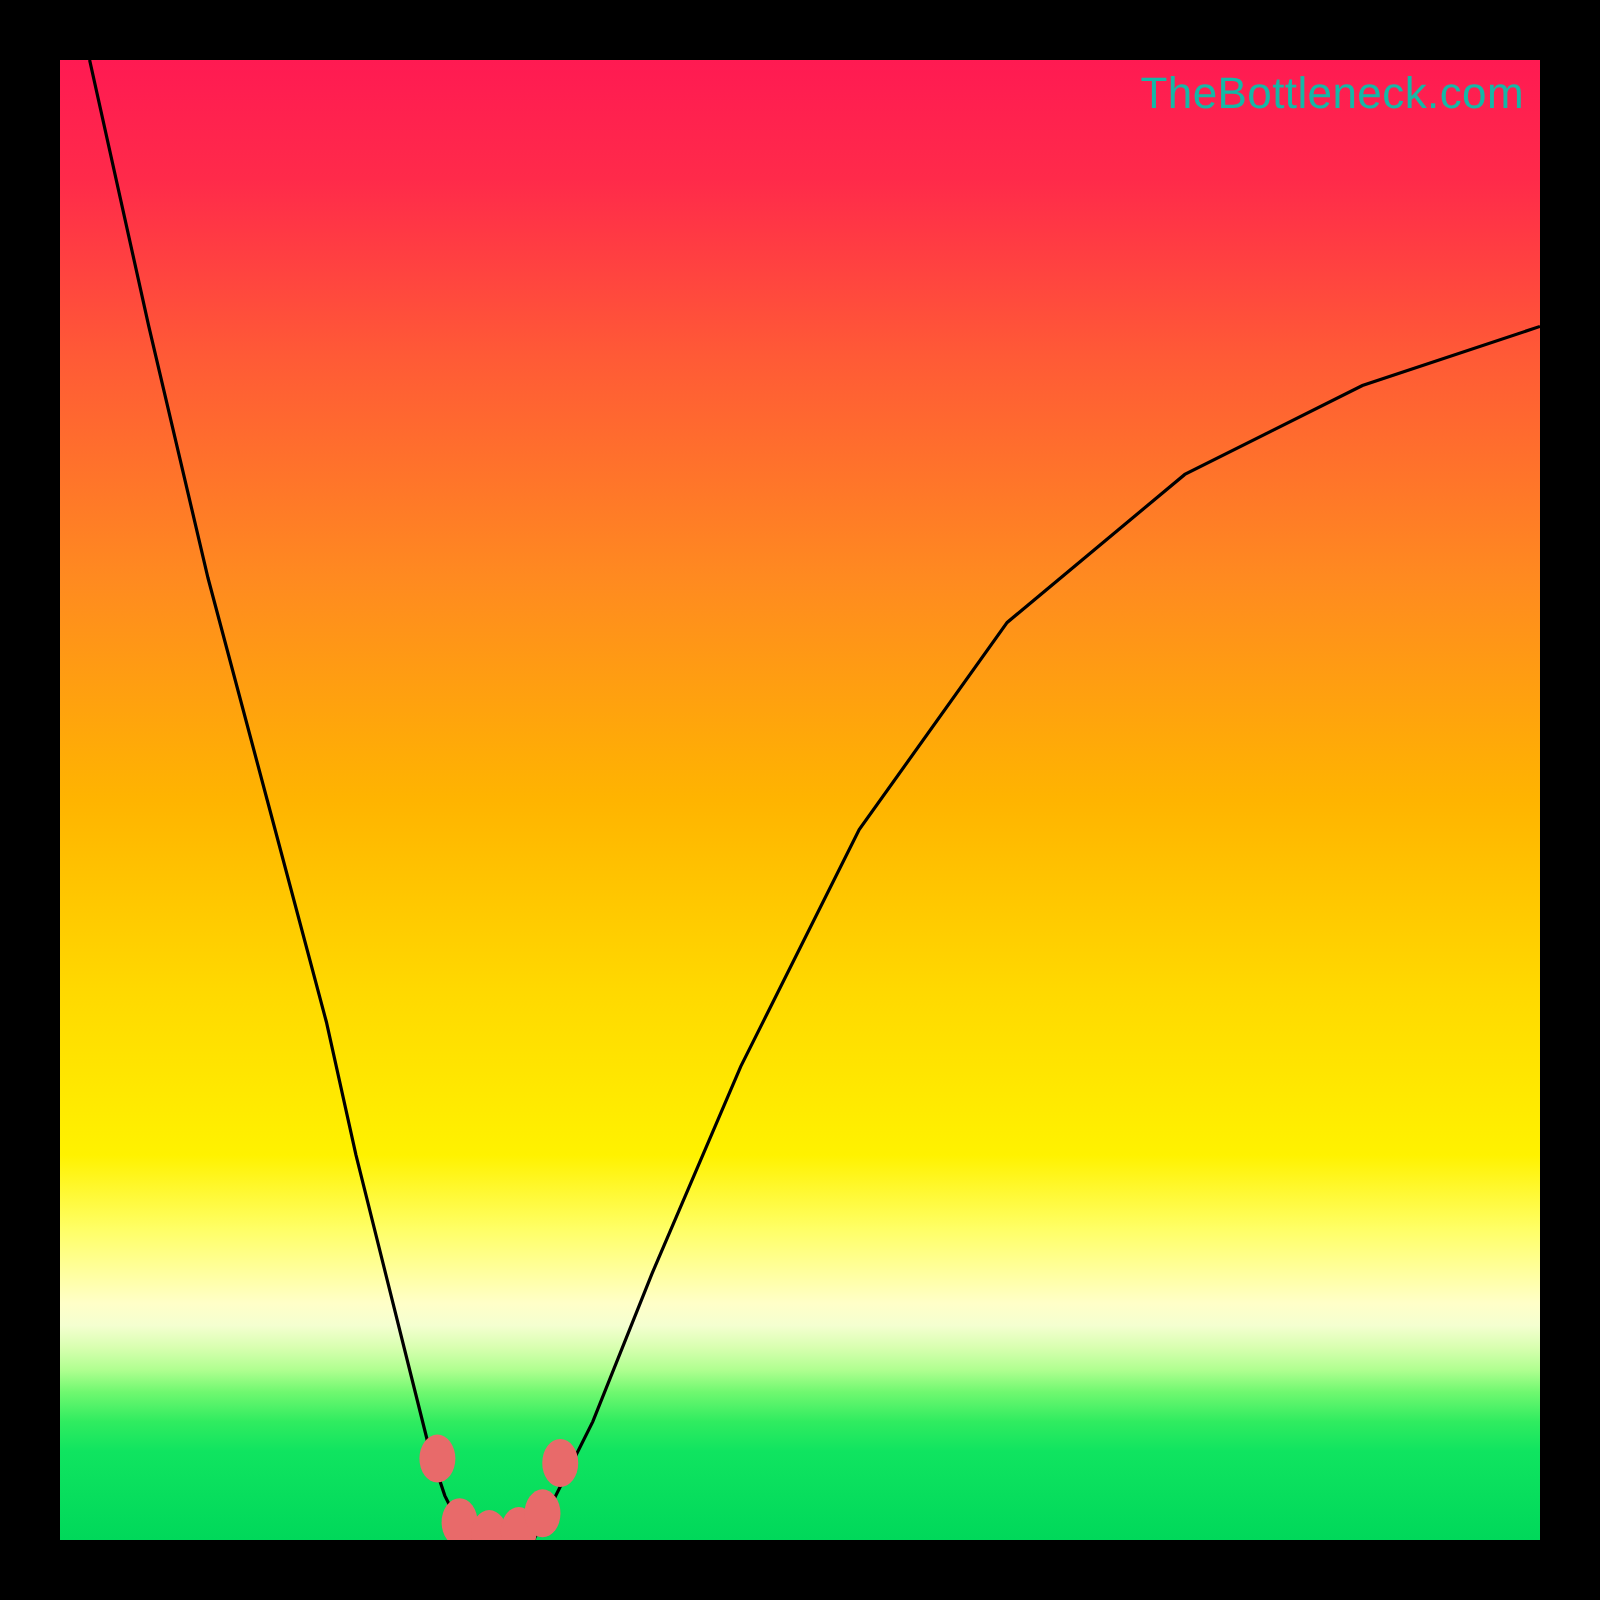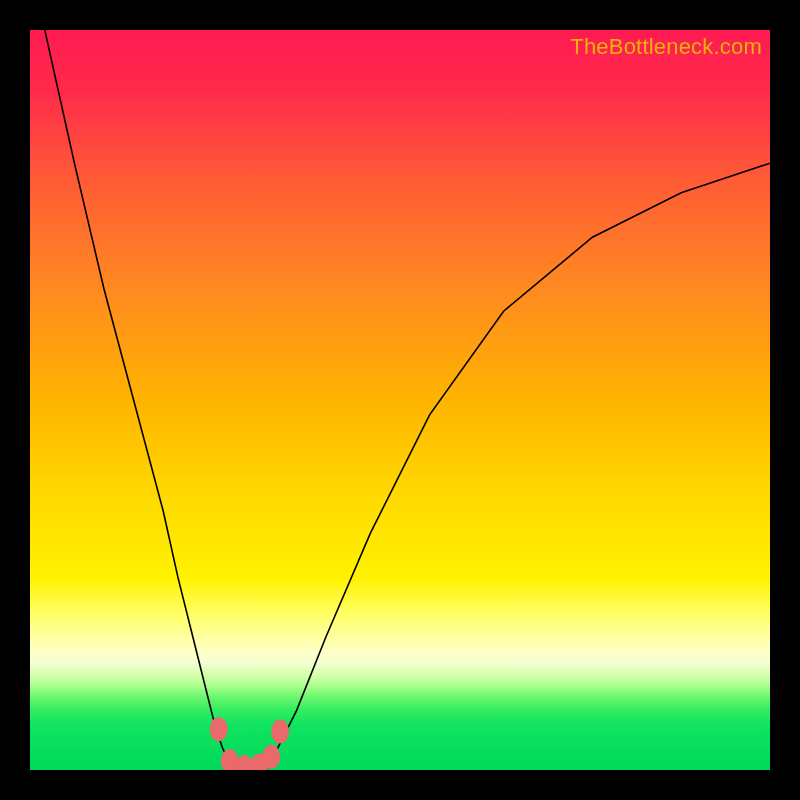--- a/index.html
+++ b/index.html
@@ -22,21 +22,21 @@
     position: absolute;
     inset: 0;
   }
   .watermark {
     position: absolute;
     top: 4px;
     right: 8px;
     font-family: Arial, Helvetica, sans-serif;
     font-size: 22px;
     font-weight: 500;
-    color: #eab308;
+    color: #14b8a6;
     letter-spacing: 0.2px;
   }
   svg.curves {
     position: absolute;
     inset: 0;
     width: 100%;
     height: 100%;
     overflow: visible;
   }
   .curve-path {

